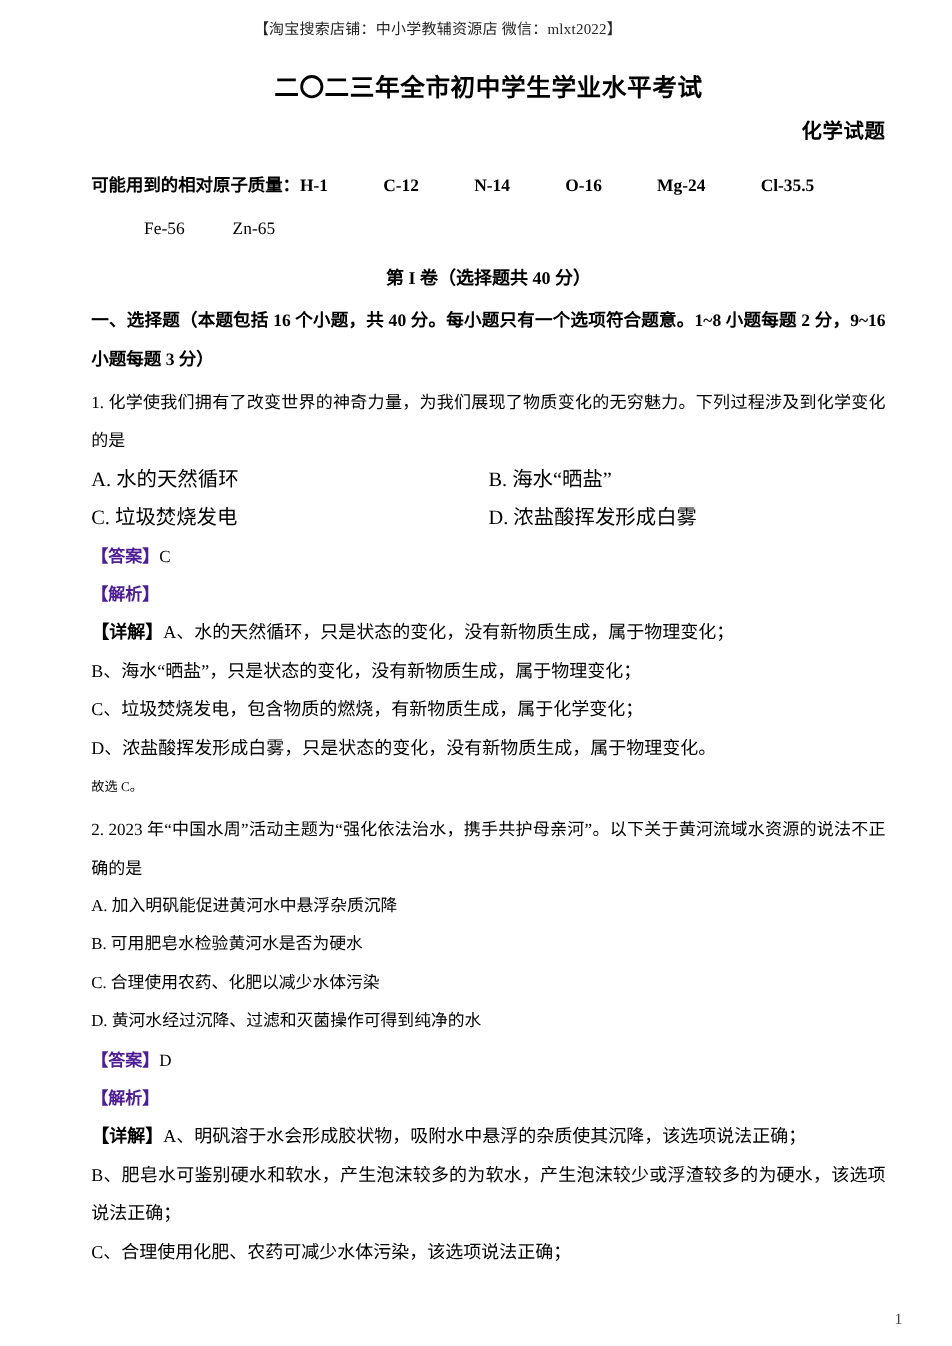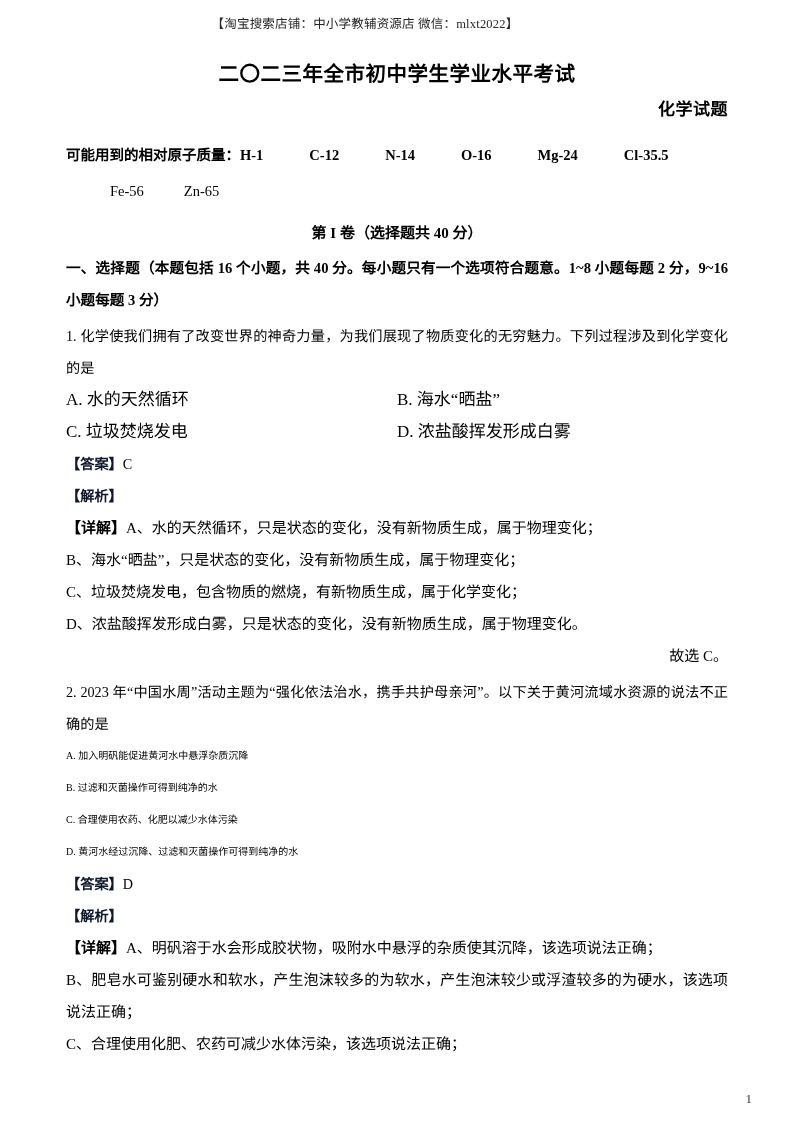--- a/index.html
+++ b/index.html
@@ -38,21 +38,21 @@
     color: #262626;
     font-family: "Liberation Serif", "DejaVu Serif", serif;
     letter-spacing: 0.2px;
     white-space: nowrap;
     padding-left: 60px;
   }
 
   
   .content {
     position: absolute;
-    left: 66px;
+    left: 76px;
     top: 58px;
     width: 662px;
   }
 
   .doc-title {
     text-align: center;
     font-size: 20.5px;
     line-height: 32px;
     font-weight: bold;
     letter-spacing: 0.5px;
@@ -113,26 +113,26 @@
   }
   .opt-row {
     display: flex;
     font-size: 17px;
     line-height: 32px;
   }
   .opt-row .col {
     flex: 0 0 50%;
   }
   .opt-line {
-    font-size: 10px;
+    font-size: 14px;
     line-height: 32px;
   }
 
   .tag-blue {
-    color: #0f172a;
+    color: #4c1d95;
     font-weight: bold;
   }
   .ans-line {
     font-size: 14.2px;
     line-height: 32px;
   }
   .ans-line .val {
     color: #000000;
     font-weight: normal;
   }
@@ -142,23 +142,22 @@
     line-height: 32px;
     text-align: justify;
     text-justify: inter-ideograph;
   }
   .detail-line .tag-black {
     font-weight: bold;
     color: #000000;
   }
 
   .concl {
-    font-size: 15px;
-    line-height: 32px;
-    text-align: right;
+    font-size: 11px;
+    line-height: 32px;
   }
 
   .page-number {
     position: absolute;
     top: 1090px;
     left: 0;
     width: 752px;
     text-align: right;
     font-size: 13px;
     line-height: 18px;
@@ -225,21 +224,21 @@
     </div>
 
     <div>
       <div class="q-stem">
         <span>2.</span>
         <span>2023 年“中国水周”活动主题为“强化依法治水，携手共护母亲河”。以下关于黄河流域水资源的说法不正确的是</span>
       </div>
 
       <div class="opts">
         <div class="opt-line">A. 加入明矾能促进黄河水中悬浮杂质沉降</div>
-        <div class="opt-line">B. 过滤和灭菌操作可得到纯净的水</div>
+        <div class="opt-line">B. 可用肥皂水检验黄河水是否为硬水</div>
         <div class="opt-line">C. 合理使用农药、化肥以减少水体污染</div>
         <div class="opt-line">D. 黄河水经过沉降、过滤和灭菌操作可得到纯净的水</div>
       </div>
 
       <div class="ans-line">
         <span class="tag-blue">【答案】</span><span class="val">D</span>
       </div>
 
       <div class="ans-line">
         <span class="tag-blue">【解析】</span>

